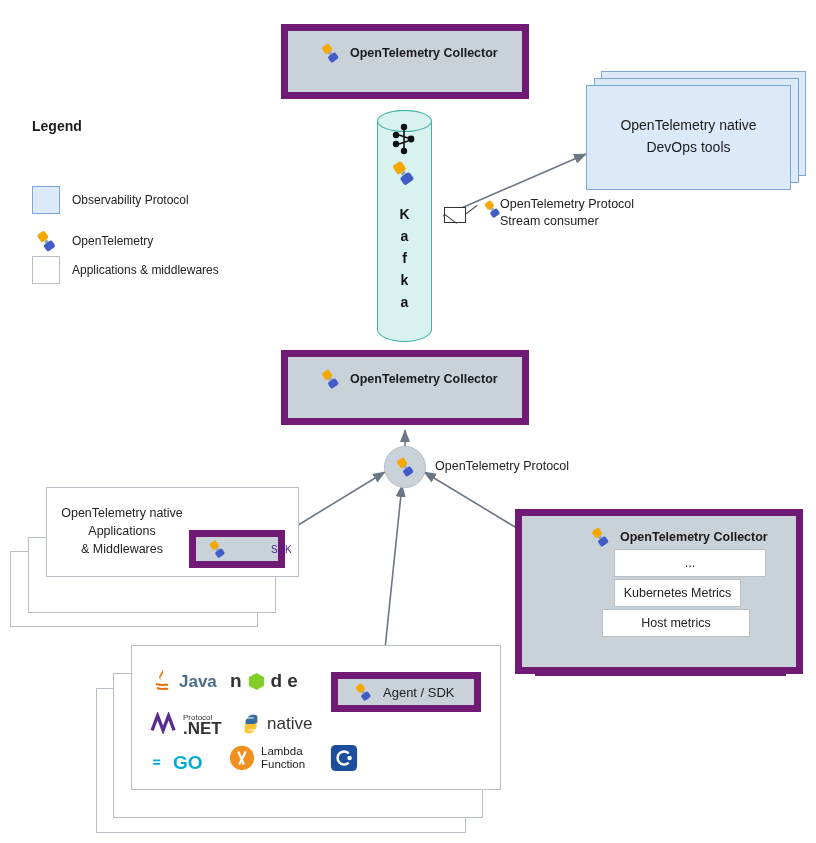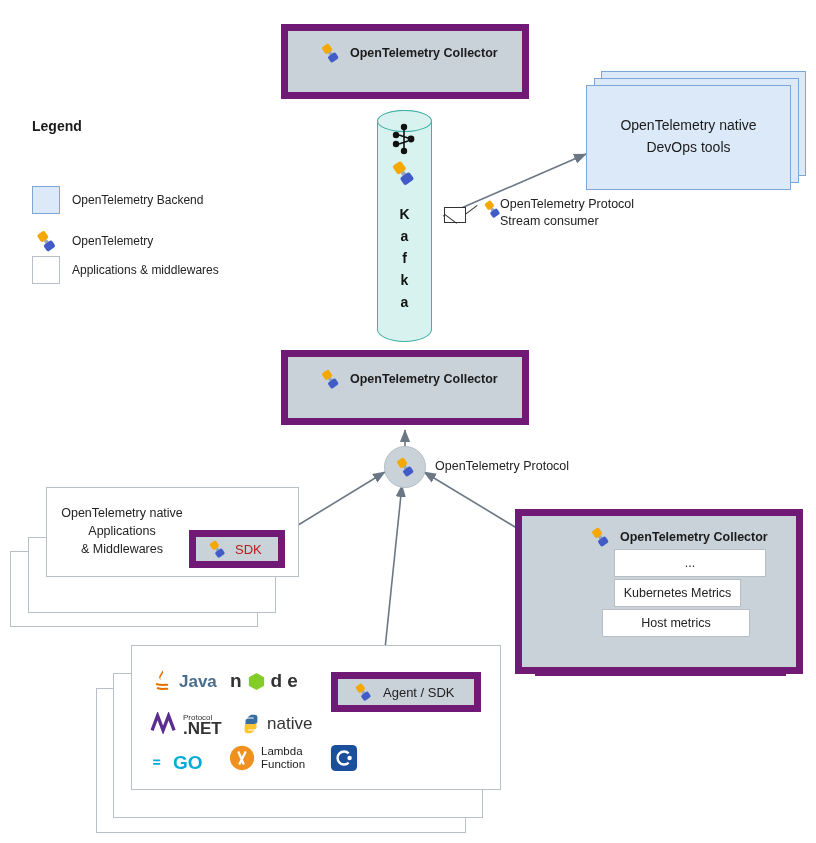--- a/index.html
+++ b/index.html
@@ -163,21 +163,21 @@
     <line x1="520" y1="530" x2="424" y2="472" stroke="#6b7784" stroke-width="1.6" marker-end="url(#ah)"></line>
 
     <line x1="383" y1="668" x2="402" y2="485" stroke="#6b7784" stroke-width="1.6" marker-end="url(#ah)"></line>
   </svg>
 
   <div class="abs" style="left:32px; top:118px;" id="legend-title">Legend</div>
 
   <div class="abs" style="left:32px; top:186px;">
     <div class="legend-row">
       <div class="legend-swatch blue-box"></div>
-      <div class="legend-text">OpenTelemetry Backend</div>
+      <div class="legend-text">Observability Protocol</div>
     </div>
   </div>
 
   <div class="abs" style="left:32px; top:227px;">
     <div class="legend-row">
       <div class="legend-swatch">
         <span class="otel-icon">
           <svg width="26" height="26" viewBox="0 0 26 26">
             <g transform="rotate(-35 13 13)">
               <rect x="8.5" y="3" width="9" height="9" rx="2.2" fill="#f5a800"></rect>
@@ -312,21 +312,21 @@
   <div class="abs gray-box" style="left:189px; top:530px; width:96px; height:38px; display:flex; align-items:center; gap:7px; padding-left:10px;">
     <span class="otel-icon">
       <svg width="22" height="22" viewBox="0 0 26 26">
         <g transform="rotate(-35 13 13)">
           <rect x="8.5" y="3" width="9" height="9" rx="2.2" fill="#f5a800"></rect>
           <rect x="11.2" y="12" width="3.6" height="3.4" fill="#9aa7b4"></rect>
           <rect x="8" y="15" width="10" height="8" rx="2.2" fill="#425cc7"></rect>
         </g>
       </svg>
     </span>
-    <span style="font-size:13px; color:#b91c1c;">SDK</span>
+    <span style="font-size:10px; color:#4c1d95;margin-left:36px;">SDK</span>
   </div>
 
   <div class="abs gray-box" style="left:535px; top:534px; width:251px; height:142px;"></div>
   <div class="abs gray-box" style="left:525px; top:524px; width:251px; height:142px;"></div>
   <div class="abs gray-box" style="left:515px; top:509px; width:288px; height:165px;">
     <div style="display:flex; align-items:center; gap:8px; padding:9px 0 0 66px;">
       <span class="otel-icon">
         <svg width="24" height="24" viewBox="0 0 26 26">
           <g transform="rotate(-35 13 13)">
             <rect x="8.5" y="3" width="9" height="9" rx="2.2" fill="#f5a800"></rect>

